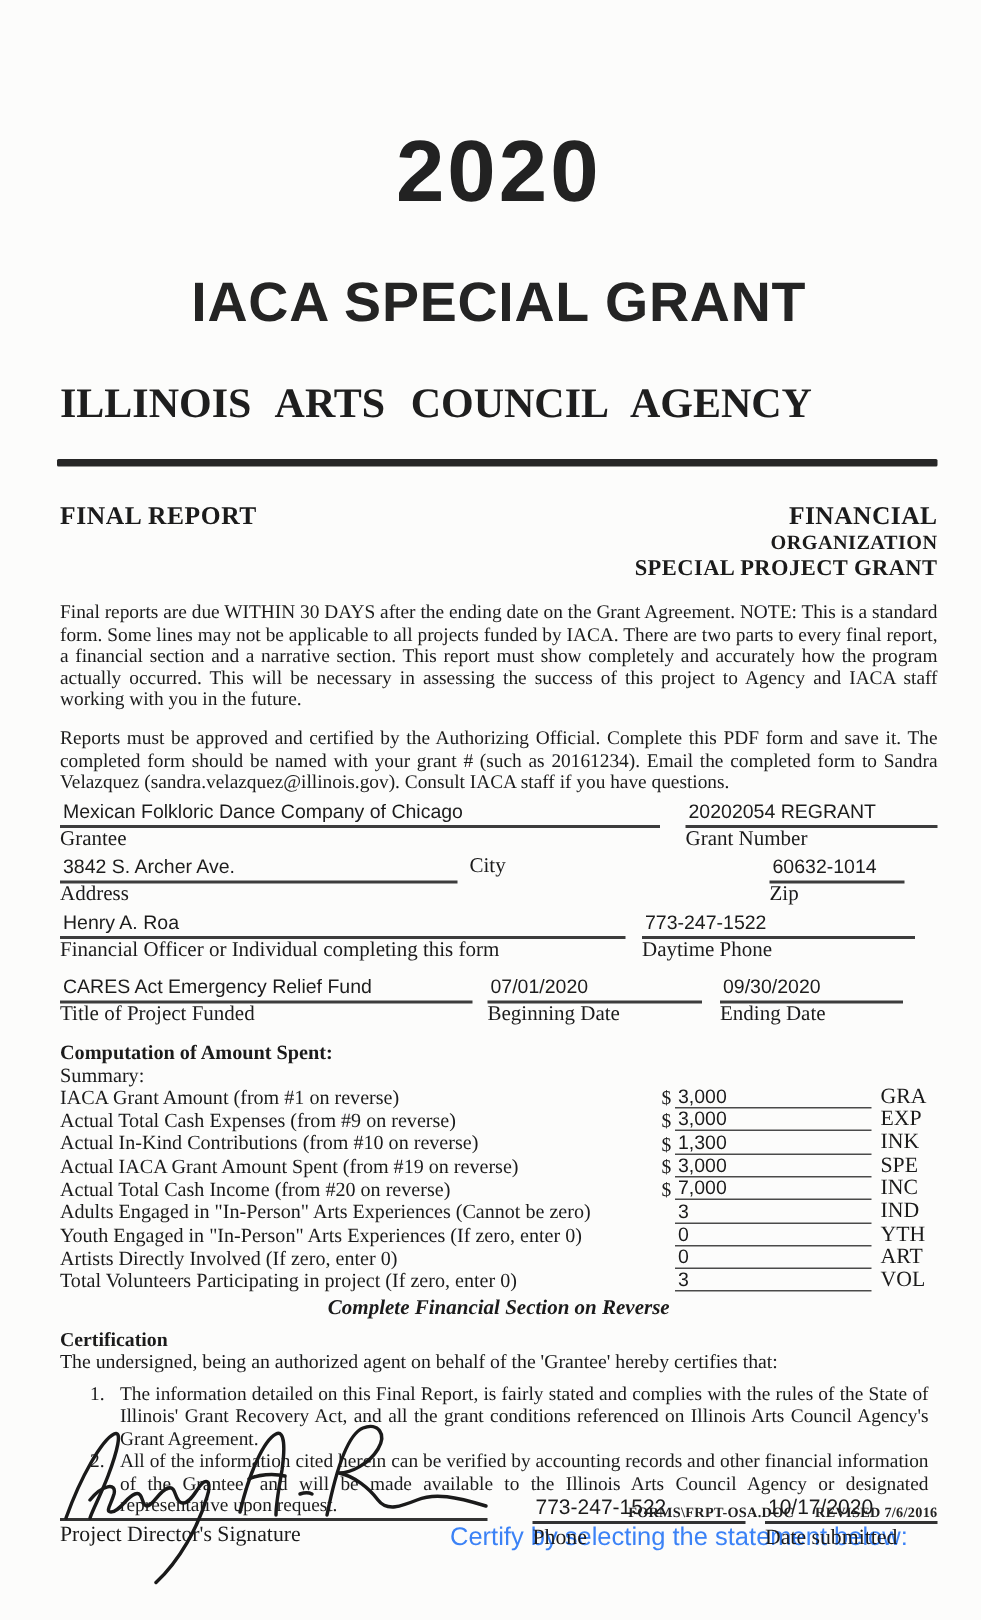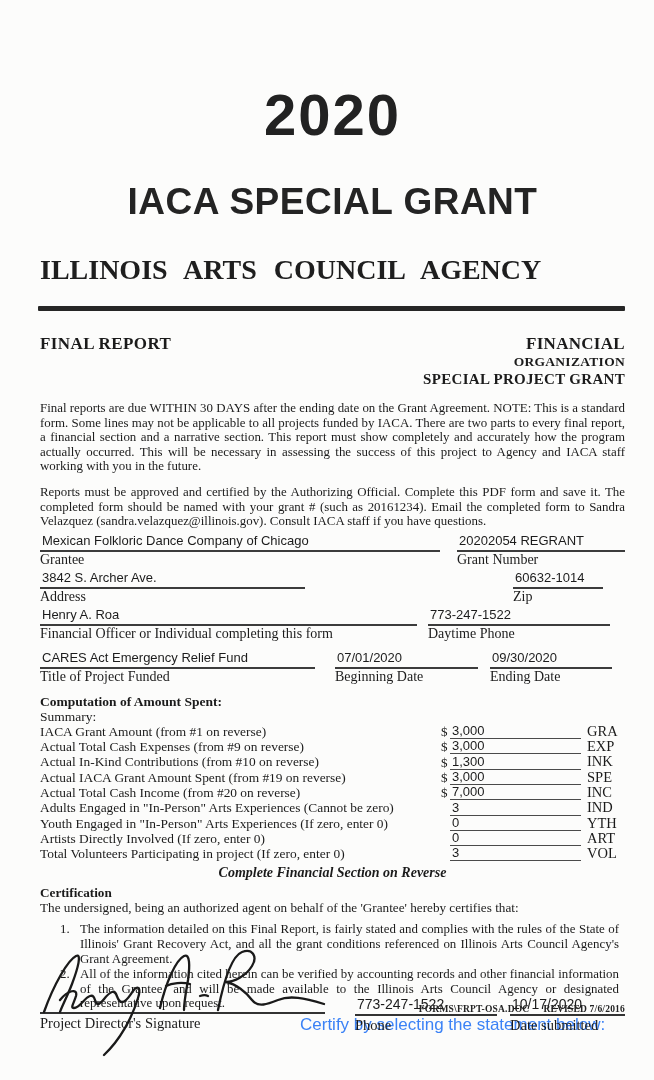--- a/index.html
+++ b/index.html
@@ -51,21 +51,21 @@
   .field{display:flex;flex-direction:column;}
   .fval{
     font:400 13px/15px "Liberation Sans", sans-serif;color:#1c1c1c;
     border-bottom:2px solid #3c3c3c;padding:0 0 2px 2px;white-space:nowrap;
     height:15px;display:flex;align-items:flex-end;
   }
   .flabel{font:400 14px/16px "Liberation Serif", serif;padding-top:0;white-space:nowrap;}
   .rowA{margin-top:4px;}  .rowA .f1{width:400px;} .rowA .f2{width:168px;margin-left:auto;}
   .rowB{margin-top:2px;}  .rowB .f1{width:265px;} .rowB .f2{width:189px;margin-left:8px;} .rowB .f3{width:90px;margin-left:11px;}
   .rowC{margin-top:2px;}  .rowC .f1{width:377px;} .rowC .f2{width:182px;margin-left:11px;}
-  .rowD{margin-top:8px;}  .rowD .f1{width:275px;} .rowD .f2{width:143px;margin-left:20px;} .rowD .f3{width:122px;margin-left:12px;}
+  .rowD{margin-top:8px;}  .rowD .f1{width:275px;} .rowD .f2{width:143px;margin-left:10px;} .rowD .f3{width:122px;margin-left:12px;}
 
   
   .comp-heading{margin-top:9px;font:700 13.5px/15px "Liberation Serif", serif;}
   .summary-sub{font:400 13.5px/15px "Liberation Serif", serif;}
   .srow{display:flex;align-items:flex-end;height:15.3px;}
   .slabel{flex:1;font:400 13.4px/15.3px "Liberation Serif", serif;white-space:nowrap;}
   .sval{width:140px;display:flex;align-items:flex-end;}
   .sprefix{width:9px;font:400 13px/14px "Liberation Serif", serif;}
   .snum{
     flex:1;border-bottom:1.5px solid #4a4a4a;
@@ -140,20 +140,21 @@
       <span class="flabel">Grant Number</span>
     </div>
   </div>
 
   <div class="frow rowB">
     <div class="field f1">
       <span class="fval">3842 S. Archer Ave.</span>
       <span class="flabel">Address</span>
     </div>
     <div class="field f2">
+      <span class="flabel">City</span>
     </div>
     <div class="field f3">
       <span class="fval">60632-1014</span>
       <span class="flabel">Zip</span>
     </div>
   </div>
 
   <div class="frow rowC">
     <div class="field f1">
       <span class="fval">Henry A. Roa</span>

